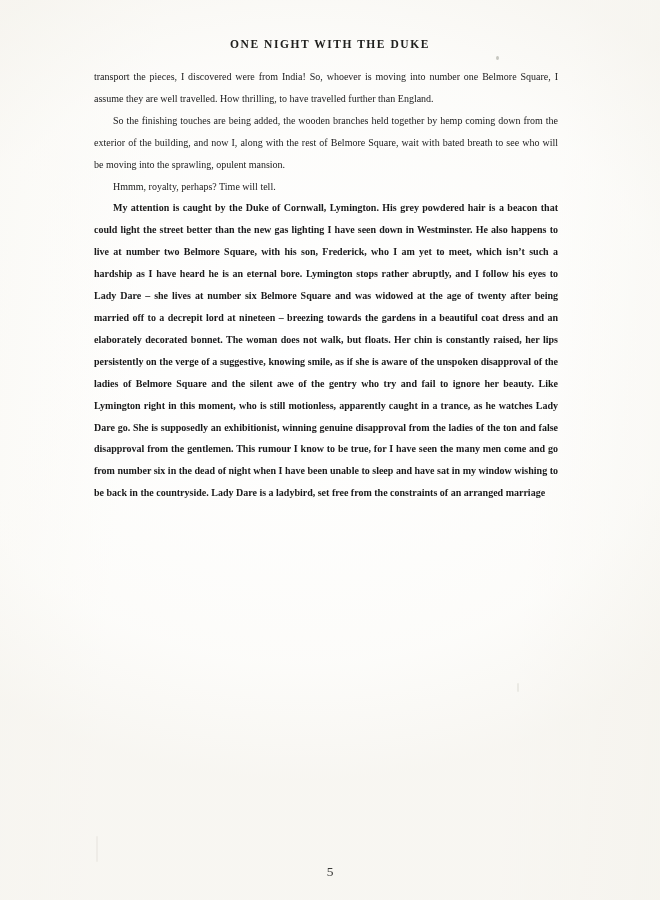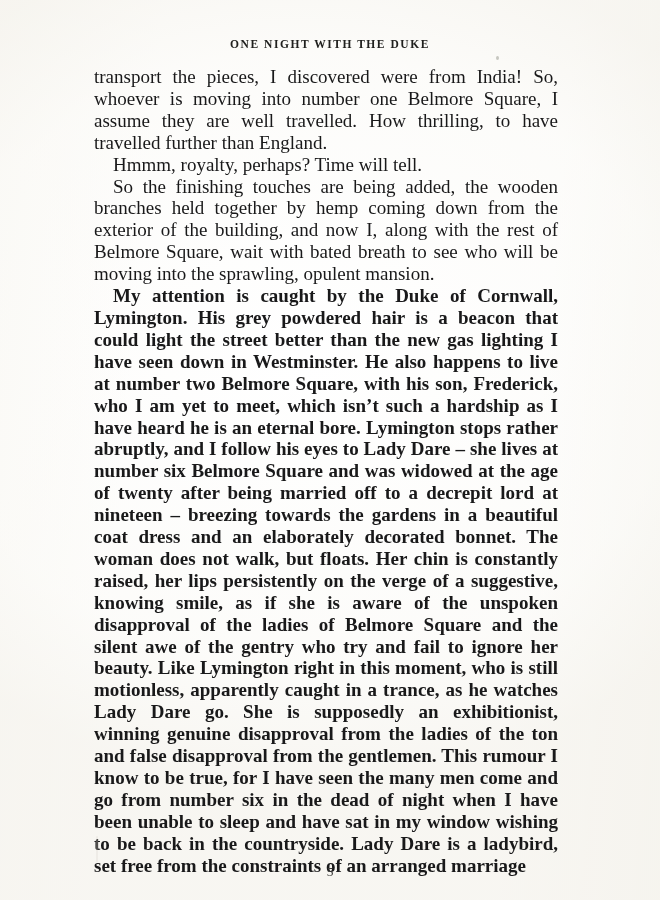--- a/index.html
+++ b/index.html
@@ -50,21 +50,21 @@
     font-family: "Liberation Serif", "DejaVu Serif", serif;
   }
 
   #body-text {
     position: absolute;
     left: 94px;
     top: 66px;
     width: 464px;
     text-align: justify;
     text-justify: inter-word;
-    font-size: 19px;
+    font-size: 10px;
     line-height: 21.9px;
     color: #19191a;
     -webkit-font-smoothing: antialiased;
   }
 
   #body-text p {
     margin: 0;
     text-indent: 0;
     hyphens: manual;
   }
@@ -103,22 +103,22 @@
 <body>
 
 <div id="page">
 
   <div id="paper-texture"></div>
 
   <div id="running-head">ONE NIGHT WITH THE DUKE</div>
 
   <div id="body-text">
     <p>transport the pieces, I discovered were from India! So, whoever is moving into number one Belmore Square, I assume they are well travelled. How thrilling, to have travelled further than England.</p>
+    <p class="indent">So the finishing touches are being added, the wooden branches held together by hemp coming down from the exterior of the building, and now I, along with the rest of Belmore Square, wait with bated breath to see who will be moving into the sprawling, opulent mansion.</p>
     <p class="indent">Hmmm, royalty, perhaps? Time will tell.</p>
-    <p class="indent">So the finishing touches are being added, the wooden branches held together by hemp coming down from the exterior of the building, and now I, along with the rest of Belmore Square, wait with bated breath to see who will be moving into the sprawling, opulent mansion.</p>
     <p class="indent">My attention is caught by the Duke of Cornwall, Lymington. His grey powdered hair is a beacon that could light the street better than the new gas lighting I have seen down in Westminster. He also happens to live at number two Belmore Square, with his son, Frederick, who I am yet to meet, which isn’t such a hardship as I have heard he is an eternal bore. Lymington stops rather abruptly, and I follow his eyes to Lady Dare – she lives at number six Belmore Square and was widowed at the age of twenty after being married off to a decrepit lord at nineteen – breezing towards the gardens in a beautiful coat dress and an elaborately decorated bonnet. The woman does not walk, but floats. Her chin is constantly raised, her lips persistently on the verge of a suggestive, knowing smile, as if she is aware of the unspoken disapproval of the ladies of Belmore Square and the silent awe of the gentry who try and fail to ignore her beauty. Like Lymington right in this moment, who is still motionless, apparently caught in a trance, as he watches Lady Dare go. She is supposedly an exhibitionist, winning genuine disapproval from the ladies of the ton and false disapproval from the gentlemen. This rumour I know to be true, for I have seen the many men come and go from number six in the dead of night when I have been unable to sleep and have sat in my window wishing to be back in the countryside. Lady Dare is a ladybird, set free from the constraints of an arranged marriage</p>
   </div>
 
   <div id="page-number">5</div>
 
   <div class="speck" id="speck-1"></div>
   <div class="speck" id="speck-2"></div>
   <div class="speck" id="speck-3"></div>
 
 </div>

